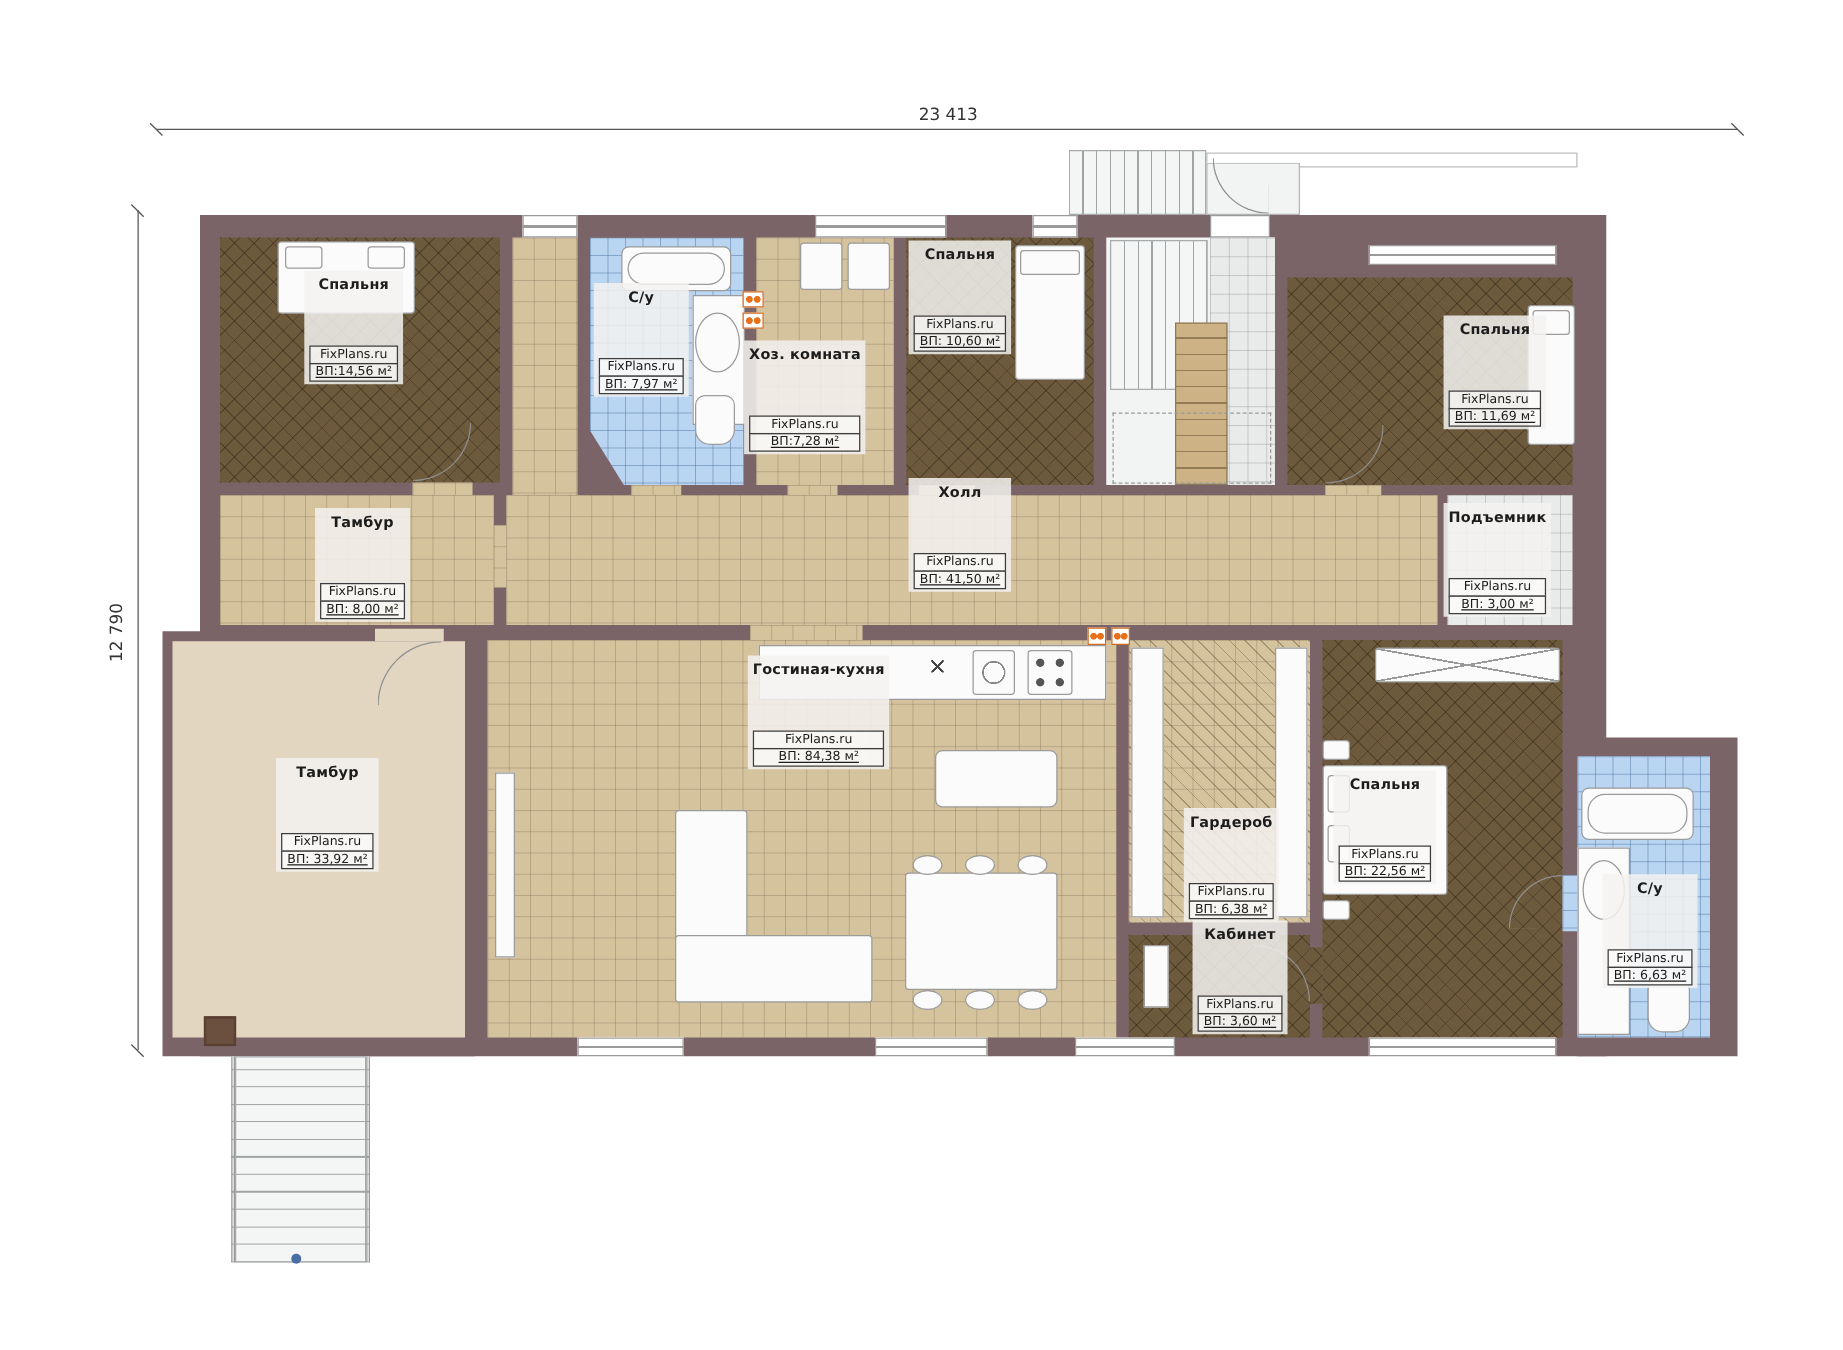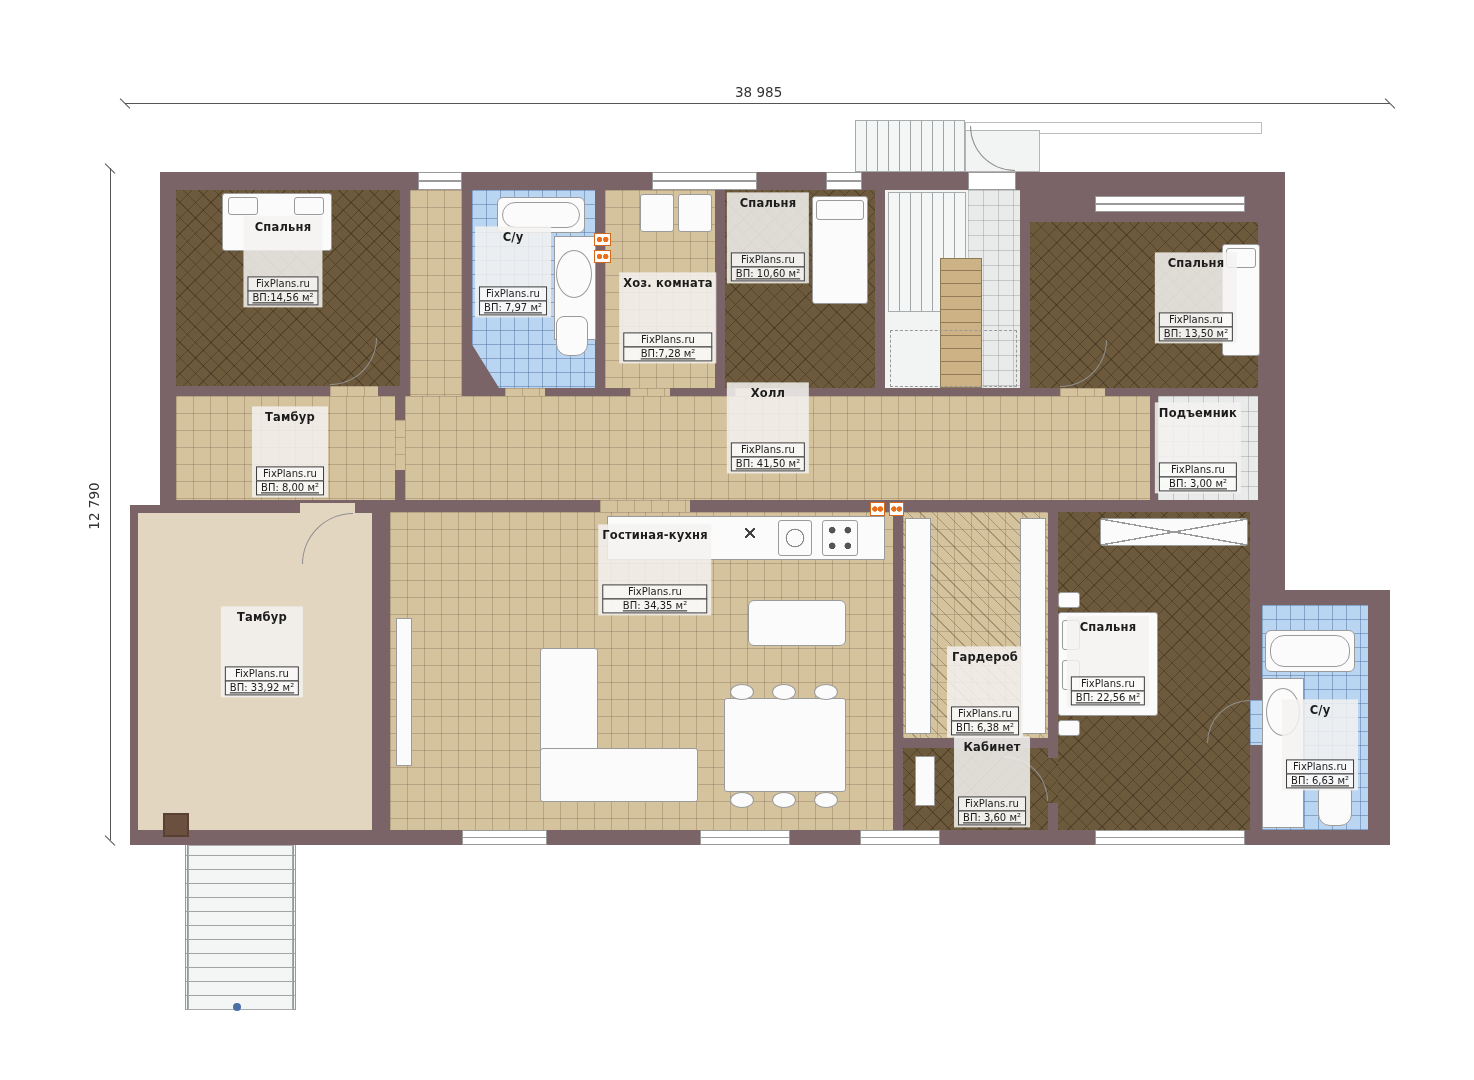--- a/index.html
+++ b/index.html
@@ -83,21 +83,21 @@
   .dim-text.v{transform:rotate(-90deg);transform-origin:center;}
 </style>
 </head>
 <body>
 
 <div class="plan">
 
   <div class="dim-line-h" style="left:125px;top:103px;width:1265px;"></div>
   <div class="tick" style="left:118px;top:103px;"></div>
   <div class="tick" style="left:1383px;top:103px;"></div>
-  <div class="dim-text" style="left:735px;top:84px;">38 985</div>
+  <div class="dim-text" style="left:735px;top:84px;">23 413</div>
 
   <div class="dim-line-v" style="left:110px;top:168px;height:672px;"></div>
   <div class="tick" style="left:103px;top:168px;"></div>
   <div class="tick" style="left:103px;top:840px;"></div>
   <div class="dim-text v" style="left:70px;top:498px;">12 790</div>
 
   <div class="abs railing" style="left:965px;top:122px;width:295px;height:10px;"></div>
   <div class="abs treads-v" style="left:855px;top:120px;width:110px;height:52px;"></div>
   <div class="abs white-zone" style="left:965px;top:130px;width:75px;height:42px;box-shadow:inset 0 0 0 1px #b5b5b5;"></div>
 
@@ -218,34 +218,34 @@
   <div class="room-label" style="left:283px;top:262px;">
     <div class="rl-name">Спальня</div>
     <div class="rl-box">FixPlans.ru</div>
     <div class="rl-box">ВП:14,56 м²</div>
   </div>
   <div class="room-label" style="left:513px;top:272px;">
     <div class="rl-name">С/у</div>
     <div class="rl-box">FixPlans.ru</div>
     <div class="rl-box">ВП: 7,97 м²</div>
   </div>
-  <div class="room-label" style="left:668px;top:318px;">
+  <div class="room-label" style="left:644px;top:318px;">
     <div class="rl-name">Хоз. комната</div>
     <div class="rl-box">FixPlans.ru</div>
     <div class="rl-box">ВП:7,28 м²</div>
   </div>
   <div class="room-label" style="left:768px;top:238px;">
     <div class="rl-name">Спальня</div>
     <div class="rl-box">FixPlans.ru</div>
     <div class="rl-box">ВП: 10,60 м²</div>
   </div>
   <div class="room-label" style="left:1196px;top:298px;">
     <div class="rl-name">Спальня</div>
     <div class="rl-box">FixPlans.ru</div>
-    <div class="rl-box">ВП: 13,50 м²</div>
+    <div class="rl-box">ВП: 11,69 м²</div>
   </div>
   <div class="room-label" style="left:290px;top:452px;">
     <div class="rl-name">Тамбур</div>
     <div class="rl-box">FixPlans.ru</div>
     <div class="rl-box">ВП: 8,00 м²</div>
   </div>
   <div class="room-label" style="left:768px;top:428px;">
     <div class="rl-name">Холл</div>
     <div class="rl-box">FixPlans.ru</div>
     <div class="rl-box">ВП: 41,50 м²</div>
@@ -256,21 +256,21 @@
     <div class="rl-box">ВП: 3,00 м²</div>
   </div>
   <div class="room-label" style="left:262px;top:652px;">
     <div class="rl-name">Тамбур</div>
     <div class="rl-box">FixPlans.ru</div>
     <div class="rl-box">ВП: 33,92 м²</div>
   </div>
   <div class="room-label" style="left:655px;top:570px;">
     <div class="rl-name">Гостиная-кухня</div>
     <div class="rl-box">FixPlans.ru</div>
-    <div class="rl-box">ВП: 34,35 м²</div>
+    <div class="rl-box">ВП: 84,38 м²</div>
   </div>
   <div class="room-label" style="left:985px;top:692px;">
     <div class="rl-name">Гардероб</div>
     <div class="rl-box">FixPlans.ru</div>
     <div class="rl-box">ВП: 6,38 м²</div>
   </div>
   <div class="room-label" style="left:992px;top:782px;">
     <div class="rl-name">Кабинет</div>
     <div class="rl-box">FixPlans.ru</div>
     <div class="rl-box">ВП: 3,60 м²</div>

